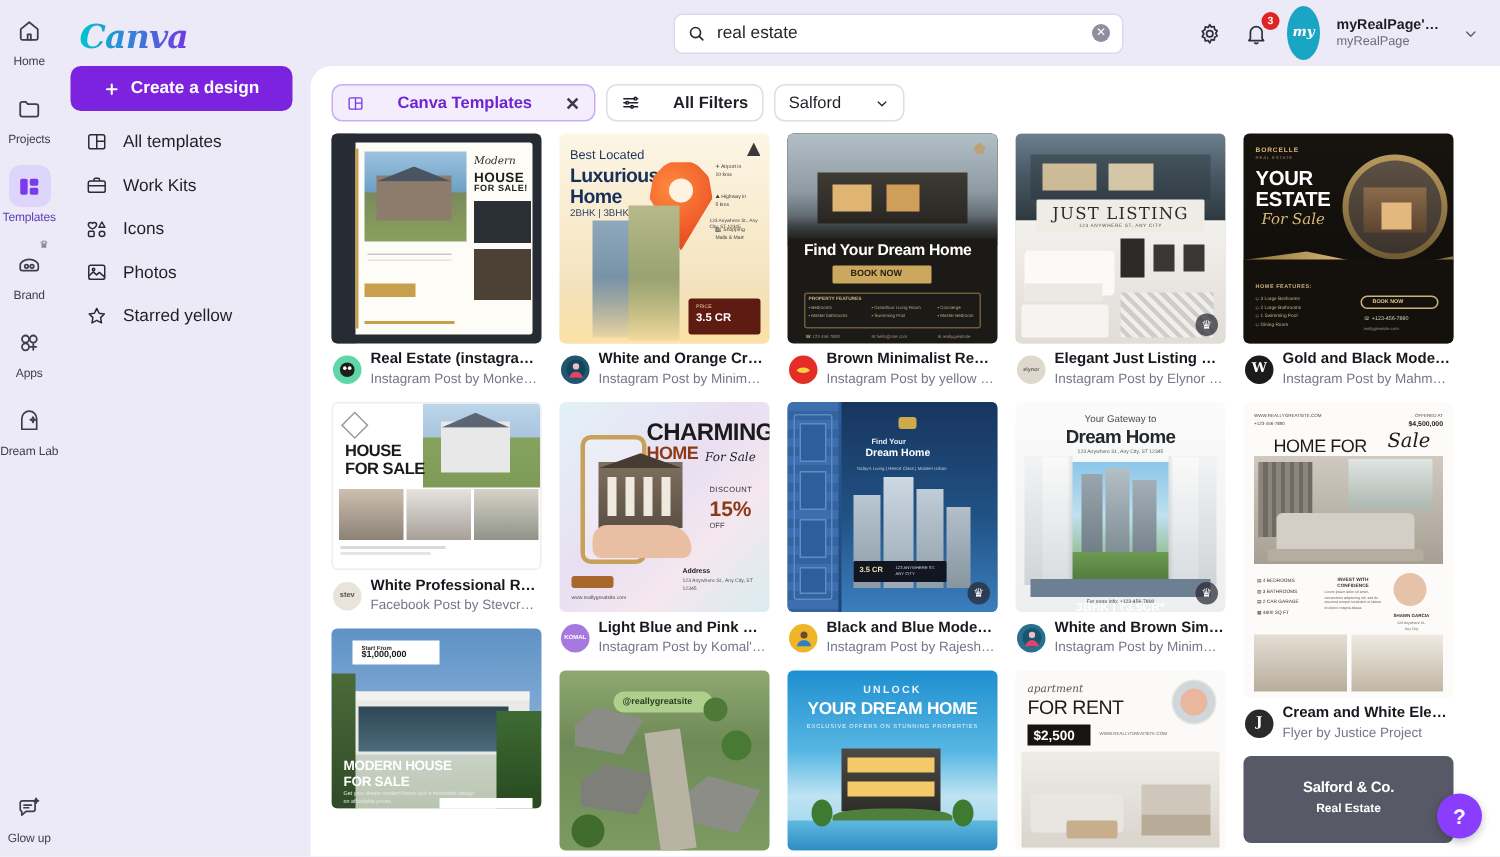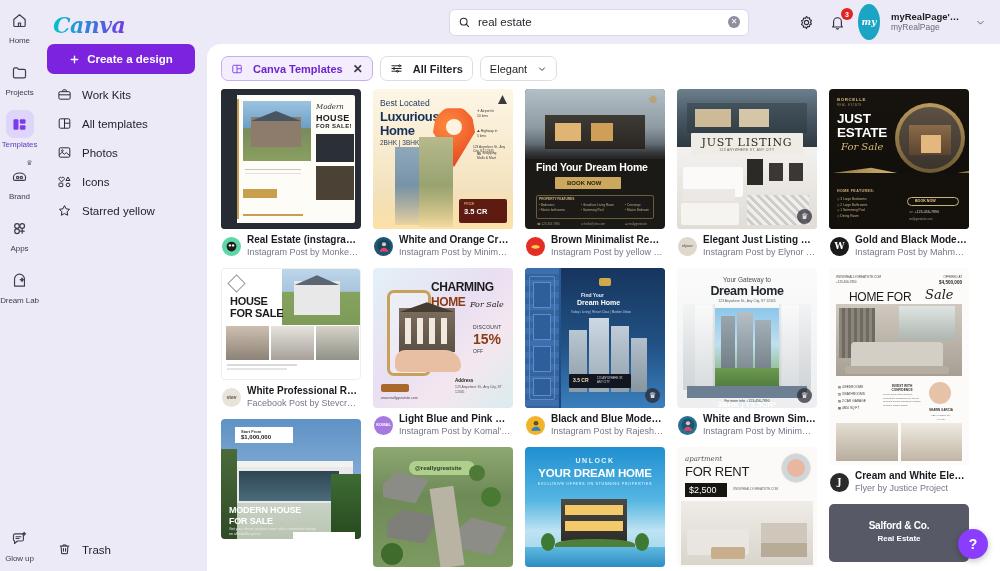--- a/index.html
+++ b/index.html
@@ -103,21 +103,21 @@
   .acct { display: flex; flex-direction: column; line-height: 1.15; }
   .acct-name { font-size: 9.5px; font-weight: 700; color: #1d1d24; max-width: 72px; overflow:hidden; white-space:nowrap; text-overflow:ellipsis;}
   .acct-sub { font-size: 8.5px; color: #6b6b7a; }
 
   .panel {
     flex: 1 1 auto; background: #fff; border-top-left-radius: 14px;
     margin-left: 0; overflow: hidden; position: relative;
   }
   .filters { display: flex; align-items: center; gap: 7px; padding: 12px 0 0 14px; }
   .chip {
-    display: flex; align-items: center; gap: 10px; height: 25px; padding: 0 9px;
+    display: flex; align-items: center; gap: 22px; height: 25px; padding: 0 9px;
     border-radius: 7px; font-size: 11px; cursor: pointer; white-space: nowrap;
   }
   .chip.selected { background: #f3edfd; border: 1px solid #c5aef5; color: #6c25cf; font-weight: 600; }
   .chip.plain { background: #fff; border: 1px solid #dedde4; color: #1f1f27; font-weight: 700; }
   .chip .x { font-size: 12px; color: #3a3a46; cursor: pointer; }
   .count { font-size: 10.5px; color: #6f6f7d; padding: 6px 0 0 16px; }
 
   .grid {
     padding: 8px 0 0 14px; display: flex; gap: 12px; align-items: flex-start;
     height: 100%;
@@ -250,83 +250,71 @@
             <path d="M12 5v14M5 12h14"></path>
           </svg>
       </span>
       <span>Create a design</span>
     </div>
 
 
     <div class="nav-item">
       <span class="nav-ico">
         <svg width="15" height="15" viewBox="0 0 24 24" fill="none" stroke="currentColor" stroke-width="1.6" stroke-linejoin="round">
+          <rect x="3.5" y="4.5" width="17" height="15" rx="2"></rect>
+            <path d="M12 4.5v15M12 11.5h8.5"></path>
+        </svg>
+      </span>
+      <span>All templates</span>
+    </div>
+
+    <div class="nav-item">
+      <span class="nav-ico">
+        <svg width="15" height="15" viewBox="0 0 24 24" fill="none" stroke="currentColor" stroke-width="1.6" stroke-linejoin="round">
           <rect x="3" y="7.5" width="18" height="12" rx="2"></rect>
           <path d="M9 7.5V6a1.5 1.5 0 0 1 1.5-1.5h3A1.5 1.5 0 0 1 15 6v1.5"></path>
           <path d="M3 12.5h18"></path>
         </svg>
       </span>
       <span>Work Kits</span>
-    </div>
-
-    <div class="nav-item">
-      <span class="nav-ico">
-        <svg width="15" height="15" viewBox="0 0 24 24" fill="none" stroke="currentColor" stroke-width="1.6" stroke-linejoin="round">
-          <rect x="3.5" y="4.5" width="17" height="15" rx="2"></rect>
-            <path d="M12 4.5v15M12 11.5h8.5"></path>
-        </svg>
-      </span>
-      <span>All templates</span>
-    </div>
-
-    <div class="nav-item">
-      <span class="nav-ico">
-        <svg width="15" height="15" viewBox="0 0 24 24" fill="none" stroke="currentColor" stroke-width="1.6" stroke-linejoin="round">
-          <rect x="3.5" y="4.5" width="17" height="15" rx="2"></rect>
-          <path d="M3.5 16l4.8-4.4 3.5 3.2 3-2.6 5.7 5"></path>
-          <circle cx="8.6" cy="9" r="1.3"></circle>
-        </svg>
-      </span>
-      <span>Photos</span>
     </div>
 
     <div class="nav-item">
       <span class="nav-ico">
         <svg width="15" height="15" viewBox="0 0 24 24" fill="none" stroke="currentColor" stroke-width="1.6" stroke-linejoin="round">
           <path d="M3 7.6c0-1.4 1.1-2.4 2.4-2.4 .9 0 1.6.5 2 1.1.4-.6 1.1-1.1 2-1.1 1.3 0 2.4 1 2.4 2.4 0 2.2-4.4 4.6-4.4 4.6S3 9.8 3 7.6z"></path>
           <path d="M17.5 4.8l3.2 5.6h-6.4z"></path>
           <rect x="3.2" y="14.6" width="6" height="5.6" rx="1"></rect>
           <rect x="14.6" y="14.6" width="6" height="5.6" rx="3"></rect>
         </svg>
       </span>
       <span>Icons</span>
     </div>
 
+    <div class="nav-item">
+      <span class="nav-ico">
+        <svg width="15" height="15" viewBox="0 0 24 24" fill="none" stroke="currentColor" stroke-width="1.6" stroke-linejoin="round">
+          <rect x="3.5" y="4.5" width="17" height="15" rx="2"></rect>
+          <path d="M3.5 16l4.8-4.4 3.5 3.2 3-2.6 5.7 5"></path>
+          <circle cx="8.6" cy="9" r="1.3"></circle>
+        </svg>
+      </span>
+      <span>Photos</span>
+    </div>
+
 
     <div class="nav-item">
       <span class="nav-ico">
         <svg width="15" height="15" viewBox="0 0 24 24" fill="none" stroke="currentColor" stroke-width="1.6" stroke-linejoin="round">
           <path d="M12 4.2l2.5 5.1 5.6.8-4 3.9 1 5.6-5.1-2.7-5.1 2.7 1-5.6-4-3.9 5.6-.8z"></path>
         </svg>
       </span>
       <span>Starred yellow</span>
     </div>
 
-    <div class="nav-bottom">
-      <div class="nav-item">
-        <span class="nav-ico">
-          <svg width="15" height="15" viewBox="0 0 24 24" fill="none" stroke="currentColor" stroke-width="1.6" stroke-linejoin="round">
-            <path d="M4.5 6.5h15M9.5 6.5V4.8h5V6.5"></path>
-            <path d="M6.5 6.5l1 12.2h9l1-12.2"></path>
-              <path d="M10.3 9.8v5.6M13.7 9.8v5.6"></path>
-          </svg>
-        </span>
-        <span>Trash</span>
-      </div>
-    </div>
   </div>
 
   <div class="main">
 
     <div class="topbar">
       <div class="searchwrap">
         <span>
           <svg width="13" height="13" viewBox="0 0 24 24" fill="none" stroke="#2a2a33" stroke-width="2" stroke-linecap="round">
             <circle cx="10.5" cy="10.5" r="6.2"></circle>
               <path d="M15.2 15.2l4.3 4.3"></path>
@@ -383,21 +371,21 @@
               <path d="M3.5 7h13M19 7h1.5M3.5 12h3M9 12h11.5M3.5 17h9M15 17h5.5"></path>
               <circle cx="17.6" cy="7" r="1.7"></circle>
                 <circle cx="7.6" cy="12" r="1.7"></circle>
                 <circle cx="13.6" cy="17" r="1.7"></circle>
             </svg>
           </span>
           <span>All Filters</span>
         </div>
 
         <div class="chip plain" style="font-weight:400">
-          <span>Elegant</span>
+          <span>Salford</span>
           <span>
             <svg width="10" height="10" viewBox="0 0 24 24" fill="none" stroke="#2a2a33" stroke-width="2.2" stroke-linecap="round" stroke-linejoin="round">
                 <path d="M6 9.5l6 6 6-6"></path>
               </svg>
           </span>
         </div>
       </div>
 
 
       <div class="grid">
@@ -515,21 +503,21 @@
               </div>
               <div class="meta-txt">
                 <div class="m-title">White and Orange Creati...</div>
                 <div class="m-sub">Instagram Post by MinimalBo...</div>
               </div>
             </div>
           </div>
 
           <div class="card">
             <div class="thumb" style="height:140px;background:linear-gradient(135deg,#e3f1f7,#e9dff2 45%,#f4e7ef 70%,#d9ecef)">
-              <div style="position:absolute;left:58px;top:12px;font-size:12px;font-weight:700;color:#1b1b1b;letter-spacing:-.4px">CHARMING</div>
+              <div style="position:absolute;left:58px;top:12px;font-size:16px;font-weight:700;color:#1b1b1b;letter-spacing:-.4px">CHARMING</div>
               <div style="position:absolute;left:58px;top:27px;font-size:12px;font-weight:700;color:#8b3b14;letter-spacing:-.4px">HOME</div>
               <div style="position:absolute;left:97px;top:32px;font-family:'DejaVu Serif',serif;font-style:italic;font-size:8px;color:#1b1b1b">For Sale</div>
               <div style="position:absolute;left:14px;top:22px;width:44px;height:86px;border:3px solid #c7a15a;border-radius:7px;background:rgba(255,255,255,.25)"></div>
               <div style="position:absolute;left:26px;top:40px;width:56px;height:44px;background:linear-gradient(#7d6f5e,#5b5044)"></div>
               <div style="position:absolute;left:26px;top:34px;width:56px;height:10px;background:#463c31;clip-path:polygon(0 100%,50% 0,100% 100%)"></div>
               <div style="position:absolute;left:32px;top:50px;width:6px;height:26px;background:#efe9df"></div>
               <div style="position:absolute;left:44px;top:50px;width:6px;height:26px;background:#efe9df"></div>
               <div style="position:absolute;left:56px;top:50px;width:6px;height:26px;background:#efe9df"></div>
               <div style="position:absolute;left:68px;top:50px;width:6px;height:26px;background:#efe9df"></div>
               <div style="position:absolute;left:22px;top:82px;width:66px;height:22px;background:#e8bfa3;border-radius:10px 16px 6px 6px"></div>
@@ -714,40 +702,40 @@
                 <div class="m-sub">Instagram Post by MinimalBo...</div>
               </div>
             </div>
           </div>
 
           <div class="card">
             <div class="thumb" style="height:120px;background:#fbfaf8">
               <div style="position:absolute;left:8px;top:8px;font-family:'DejaVu Serif',serif;font-style:italic;font-size:7px;color:#5a554f">apartment</div>
               <div style="position:absolute;left:8px;top:17px;font-size:13px;font-weight:400;color:#1f1d1b;letter-spacing:-.3px">FOR RENT</div>
               <div style="position:absolute;left:8px;top:36px;width:42px;height:14px;background:#17150f"></div>
-              <div style="position:absolute;left:12px;top:38px;font-size:9px;font-weight:400;color:#fff">$2,500</div>
+              <div style="position:absolute;left:12px;top:38px;font-size:9px;font-weight:700;color:#fff">$2,500</div>
               <div style="position:absolute;left:56px;top:40px;font-size:3px;color:#6a665f">WWW.REALLYGREATSITE.COM</div>
               <div style="position:absolute;right:6px;top:6px;width:30px;height:30px;border-radius:50%;background:#cfd6dc;border:1.5px solid #e8e4de"></div>
               <div style="position:absolute;right:12px;top:12px;width:18px;height:18px;border-radius:50%;background:#e8b79d"></div>
               <div style="position:absolute;left:4px;top:54px;width:132px;height:64px;background:linear-gradient(#efece7,#d9d4cc)"></div>
               <div style="position:absolute;left:10px;top:82px;width:62px;height:26px;background:#e9e6e1;border-radius:3px"></div>
               <div style="position:absolute;left:34px;top:100px;width:34px;height:12px;background:#c9ae8d;border-radius:2px"></div>
               <div style="position:absolute;left:84px;top:76px;width:46px;height:20px;background:#cfc7bb"></div>
               <div style="position:absolute;left:84px;top:96px;width:46px;height:14px;background:#b8ab97"></div>
             </div>
           </div>
         </div>
 
         <div class="col">
 
           <div class="card">
             <div class="thumb" style="height:140px;background:linear-gradient(#17140f,#0e0c09)">
               <div style="position:absolute;left:8px;top:8px;font-size:4.4px;font-weight:700;color:#d8b877;letter-spacing:.6px">BORCELLE</div>
               <div style="position:absolute;left:8px;top:14px;font-size:2.8px;color:#9b8a66;letter-spacing:.6px">REAL ESTATE</div>
-              <div style="position:absolute;left:8px;top:22px;font-size:13.5px;font-weight:700;color:#fff;letter-spacing:-.2px">JUST</div>
+              <div style="position:absolute;left:8px;top:22px;font-size:13.5px;font-weight:700;color:#fff;letter-spacing:-.2px">YOUR</div>
               <div style="position:absolute;left:8px;top:36px;font-size:13.5px;font-weight:700;color:#fff;letter-spacing:-.2px">ESTATE</div>
               <div style="position:absolute;left:12px;top:52px;font-family:'DejaVu Serif',serif;font-style:italic;font-size:10px;color:#d8b877">For Sale</div>
               <div style="position:absolute;right:4px;top:14px;width:70px;height:70px;border-radius:50%;background:linear-gradient(#b99a5e,#6e5a33);padding:3px"></div>
               <div style="position:absolute;right:8px;top:18px;width:62px;height:62px;border-radius:50%;background:linear-gradient(#5d5044,#3b342c);overflow:hidden"></div>
               <div style="position:absolute;right:18px;top:36px;width:42px;height:30px;background:linear-gradient(#8a6b4a,#5c4430)"></div>
               <div style="position:absolute;right:28px;top:46px;width:20px;height:18px;background:#e2b87f"></div>
               <div style="position:absolute;left:0;top:74px;width:140px;height:26px;background:linear-gradient(90deg,#c9a котор,#caa964);background:linear-gradient(90deg,#8d7338,#d6b679 50%,#8d7338);clip-path:polygon(0 40%,30% 18%,70% 62%,100% 30%,100% 100%,0 100%)"></div>
               <div style="position:absolute;left:0;top:84px;width:140px;height:56px;background:#14110d"></div>
               <div style="position:absolute;left:8px;top:100px;font-size:3.6px;font-weight:700;color:#cbb17c;letter-spacing:.4px">HOME FEATURES:</div>
               <div style="position:absolute;left:8px;top:108px;font-size:3.2px;color:#c6b285;line-height:1.75">

